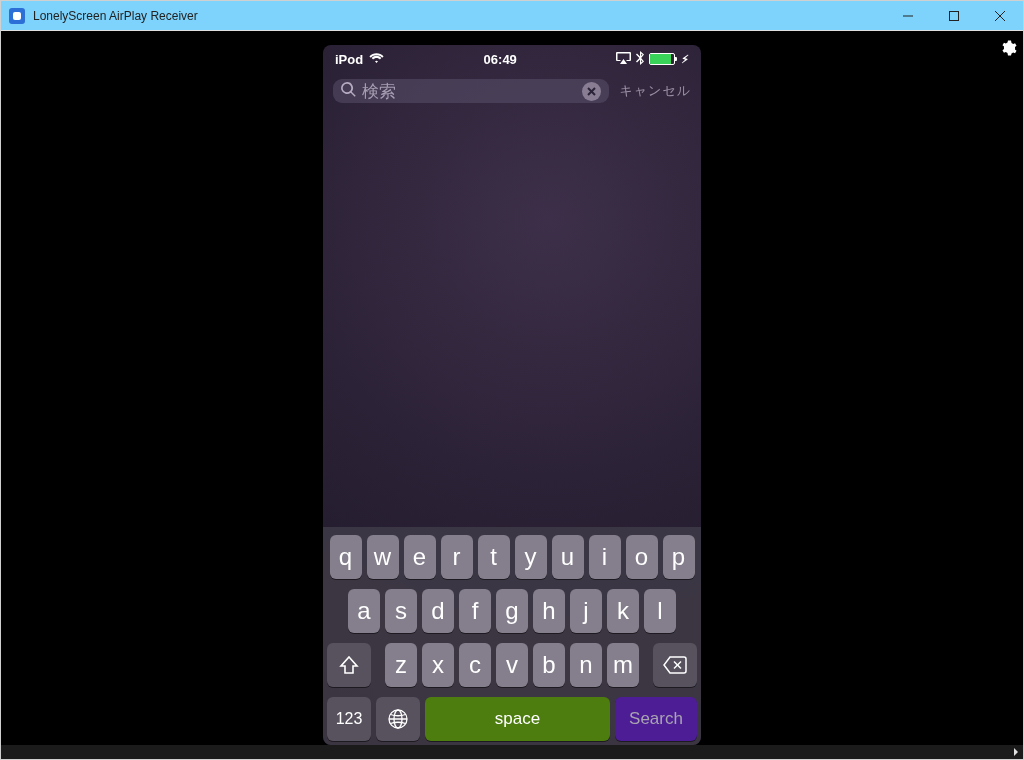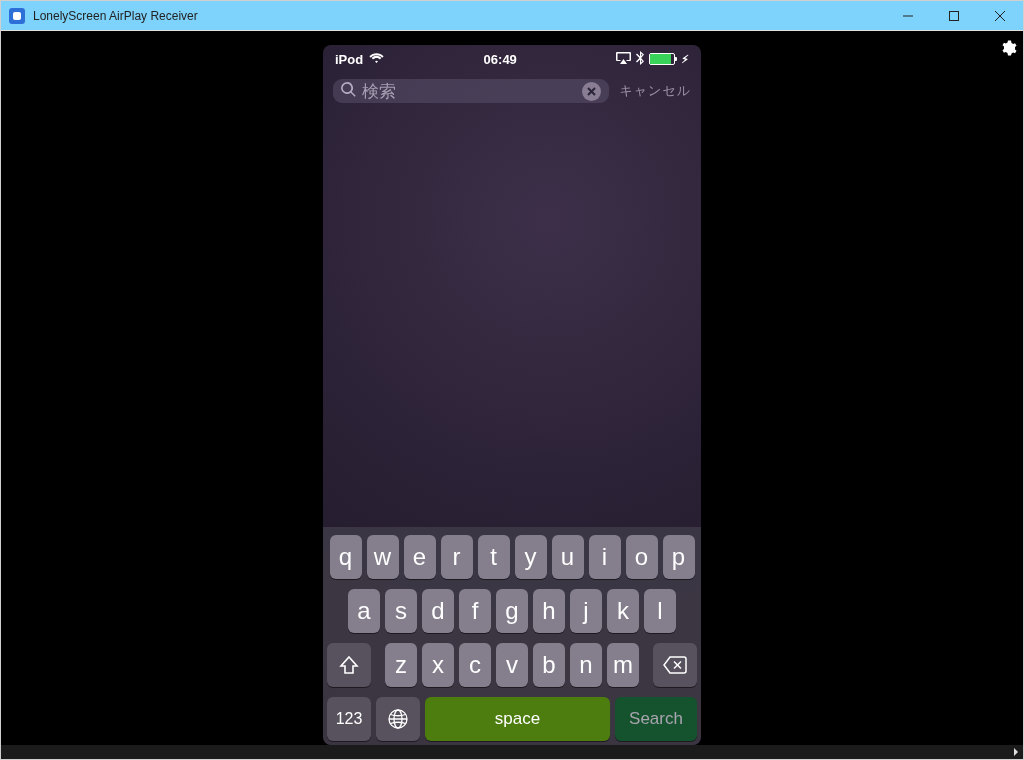--- a/index.html
+++ b/index.html
@@ -54,21 +54,21 @@
     .key { background: #857e8c; color: #fff; border-radius: 6px; height: 44px; display: flex; align-items: center; justify-content: center; font-size: 24px; font-weight: 300; box-shadow: 0 1px 0 rgba(0,0,0,0.5); cursor: pointer; }
     .key.letter { width: 32px; }
     .krow.row3 { justify-content: space-between; padding: 0 1px; }
     .krow.row3 .letters { display: flex; gap: 5px; }
     .key.mod { background: #58525e; width: 44px; }
     .key.mod svg { fill: #fff; }
     .krow.row4 { gap: 5px; margin-bottom: 0; padding: 0 1px; justify-content: flex-end; }
     .key.num { background: #58525e; width: 44px; font-size: 16px; font-weight: 400; }
     .key.globe { background: #58525e; width: 44px; }
     .key.space { background: #4d7c0f; flex: 1; font-size: 17px; font-weight: 400; }
-    .key.search { background: #14532d; width: 82px; font-size: 17px; color: #aaa4b0; font-weight: 400; }
+    .key.search { background: #4c1d95; width: 82px; font-size: 17px; color: #aaa4b0; font-weight: 400; }
   </style>
 </head>
 <body>
 
 <div class="window">
   <div class="titlebar">
     <span class="app-icon"></span>
     <span class="title">LonelyScreen AirPlay Receiver</span>
     <div class="win-controls">
       <button class="win-btn">

